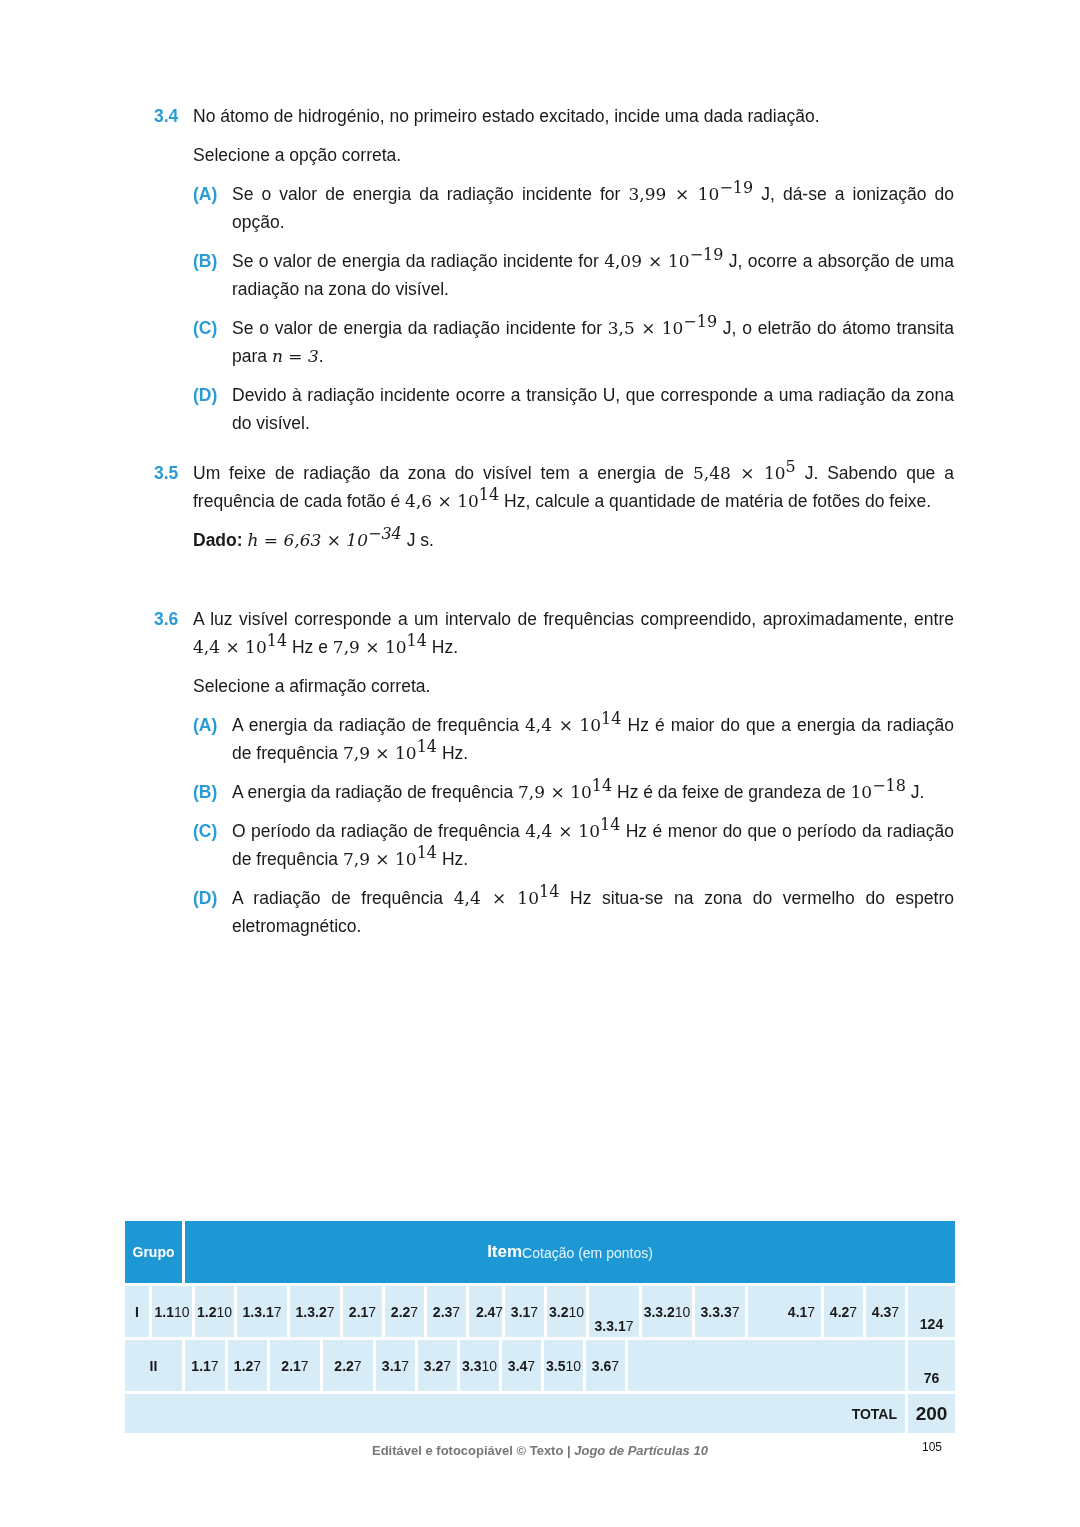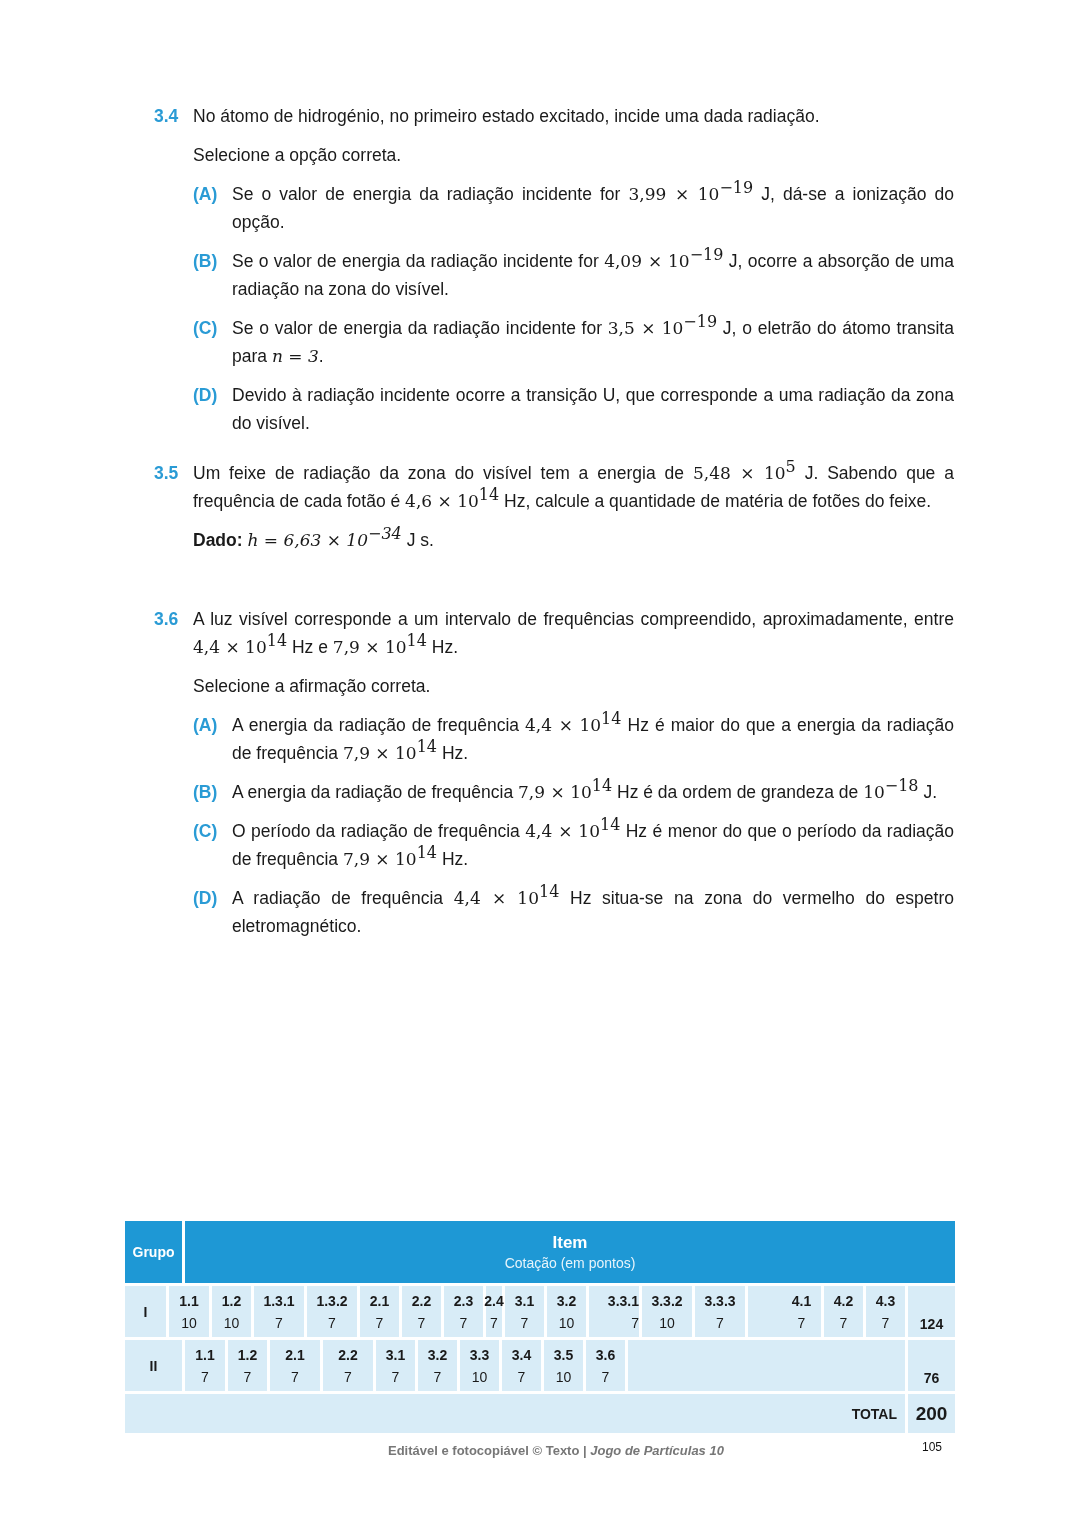--- a/index.html
+++ b/index.html
@@ -12,35 +12,35 @@
   .opt { position: relative; margin-bottom: 11px; padding-left: 39px; text-align: justify; }
   .optlet { position: absolute; left: 0; top: 0; color: #2a9bd5; font-weight: bold; }
   .math { font-family: "DejaVu Serif", serif; font-size: 17px; }
   sup { font-size: 16px; line-height: 0; vertical-align: 7px; }
   .b { font-weight: bold; }
 
   
   .tbl { position: absolute; left: 125px; top: 1221px; width: 830px; }
   .hdr { display: flex; height: 62px; }
   .hdr-grupo { width: 57px; background: #1e98d5; color: #fff; font-weight: bold; font-size: 14px; display: flex; align-items: center; justify-content: center; }
-  .hdr-item { margin-left: 3px; flex: 1; background: #1e98d5; color: #fff; display: flex; flex-direction: column; align-items: center; justify-content: center; }
+  .hdr-item { margin-left: 3px; flex: 1; background: #1e98d5; color: #fff; display: flex; flex-direction: row; align-items: center; justify-content: center; }
   .hdr-item .t1 { font-size: 17px; font-weight: bold; }
   .hdr-item .t2 { font-size: 14px; color: #e6f4fb; margin-top: 2px; }
   .row { display: flex; height: 51px; margin-top: 3px; }
   .gcell { width: 57px; background: #d8ecf7; font-weight: bold; font-size: 14px; display: flex; align-items: center; justify-content: center; }
   .cells { margin-left: 3px; flex: 1; display: flex; }
-  .cell { background: #d8ecf7; margin-right: 3px; display: flex; flex-direction: column; align-items: center; justify-content: center; font-size: 14px; line-height: 22px; }
+  .cell { background: #d8ecf7; margin-right: 3px; display: flex; flex-direction: row; align-items: center; justify-content: center; font-size: 14px; line-height: 22px; }
   .cell .code { font-weight: bold; }
   .filler { flex: 1; background: #d8ecf7; margin-right: 3px; }
   .sum { width: 47px; background: #d8ecf7; display: flex; align-items: flex-end; justify-content: center; padding-bottom: 5px; box-sizing: border-box; font-weight: bold; font-size: 14px; }
   .totalrow { display: flex; height: 39px; margin-top: 3px; }
   .totlabel { flex: 1; background: #d8ecf7; display: flex; align-items: center; justify-content: flex-end; padding-right: 8px; font-size: 14px; font-weight: bold; }
   .totval { width: 47px; margin-left: 3px; background: #d8ecf7; display: flex; align-items: center; justify-content: center; font-size: 19px; font-weight: bold; }
 
-  .footer { position: absolute; top: 1443px; left: 388px; font-size: 13px; color: #777; font-weight: bold; }
+  .footer { position: absolute; top: 1443px; left: 372px; font-size: 13px; color: #777; font-weight: bold; }
   .footer i { font-style: italic; }
   .pagenum { position: absolute; top: 1440px; left: 922px; font-size: 12px; font-weight: normal; color: #111; }
 </style>
 </head>
 <body>
 
 <div class="page">
 
   <div class="q" style="top:102px;">
     <span class="qnum">3.4</span>
@@ -80,21 +80,21 @@
     <div class="qbody">
       <div class="para"><span>A luz visível corresponde a um intervalo de frequências compreendido, aproximadamente, entre </span><span class="math"><span>4,4 × 10</span><sup>14</sup></span><span> Hz e </span><span class="math"><span>7,9 × 10</span><sup>14</sup></span><span> Hz.</span></div>
       <div class="para">Selecione a afirmação correta.</div>
 
       <div class="opt">
         <span class="optlet">(A)</span>
         <span>A energia da radiação de frequência </span><span class="math"><span>4,4 × 10</span><sup>14</sup></span><span> Hz é maior do que a energia da radiação de frequência </span><span class="math"><span>7,9 × 10</span><sup>14</sup></span><span> Hz.</span>
       </div>
       <div class="opt">
         <span class="optlet">(B)</span>
-        <span>A energia da radiação de frequência </span><span class="math"><span>7,9 × 10</span><sup>14</sup></span><span> Hz é da ordem de grandeza de </span><span class="math"><span>10</span><sup>−18</sup></span><span> J.</span>
+        <span>A energia da radiação de frequência </span><span class="math"><span>7,9 × 10</span><sup>14</sup></span><span> Hz é da feixe de grandeza de </span><span class="math"><span>10</span><sup>−18</sup></span><span> J.</span>
       </div>
       <div class="opt">
         <span class="optlet">(C)</span>
         <span>O período da radiação de frequência </span><span class="math"><span>4,4 × 10</span><sup>14</sup></span><span> Hz é menor do que o período da radiação de frequência </span><span class="math"><span>7,9 × 10</span><sup>14</sup></span><span> Hz.</span>
       </div>
       <div class="opt">
         <span class="optlet">(D)</span>
         <span>A radiação de frequência </span><span class="math"><span>4,4 × 10</span><sup>14</sup></span><span> Hz situa-se na zona do vermelho do espetro eletromagnético.</span>
       </div>
     </div>
@@ -133,21 +133,21 @@
               <span>7</span>
             </div>
             <div class="cell" style="width: 39px;">
               <span class="code">2.2</span>
               <span>7</span>
             </div>
             <div class="cell" style="width: 39px;">
               <span class="code">2.3</span>
               <span>7</span>
             </div>
-            <div class="cell" style="width: 16px;">
+            <div class="cell" style="width: 25px; padding-left: 8px;">
               <span class="code">2.4</span>
               <span>7</span>
             </div>
             <div class="cell" style="width: 39px;">
               <span class="code">3.1</span>
               <span>7</span>
             </div>
             <div class="cell" style="width: 39px;">
               <span class="code">3.2</span>
               <span>10</span>

